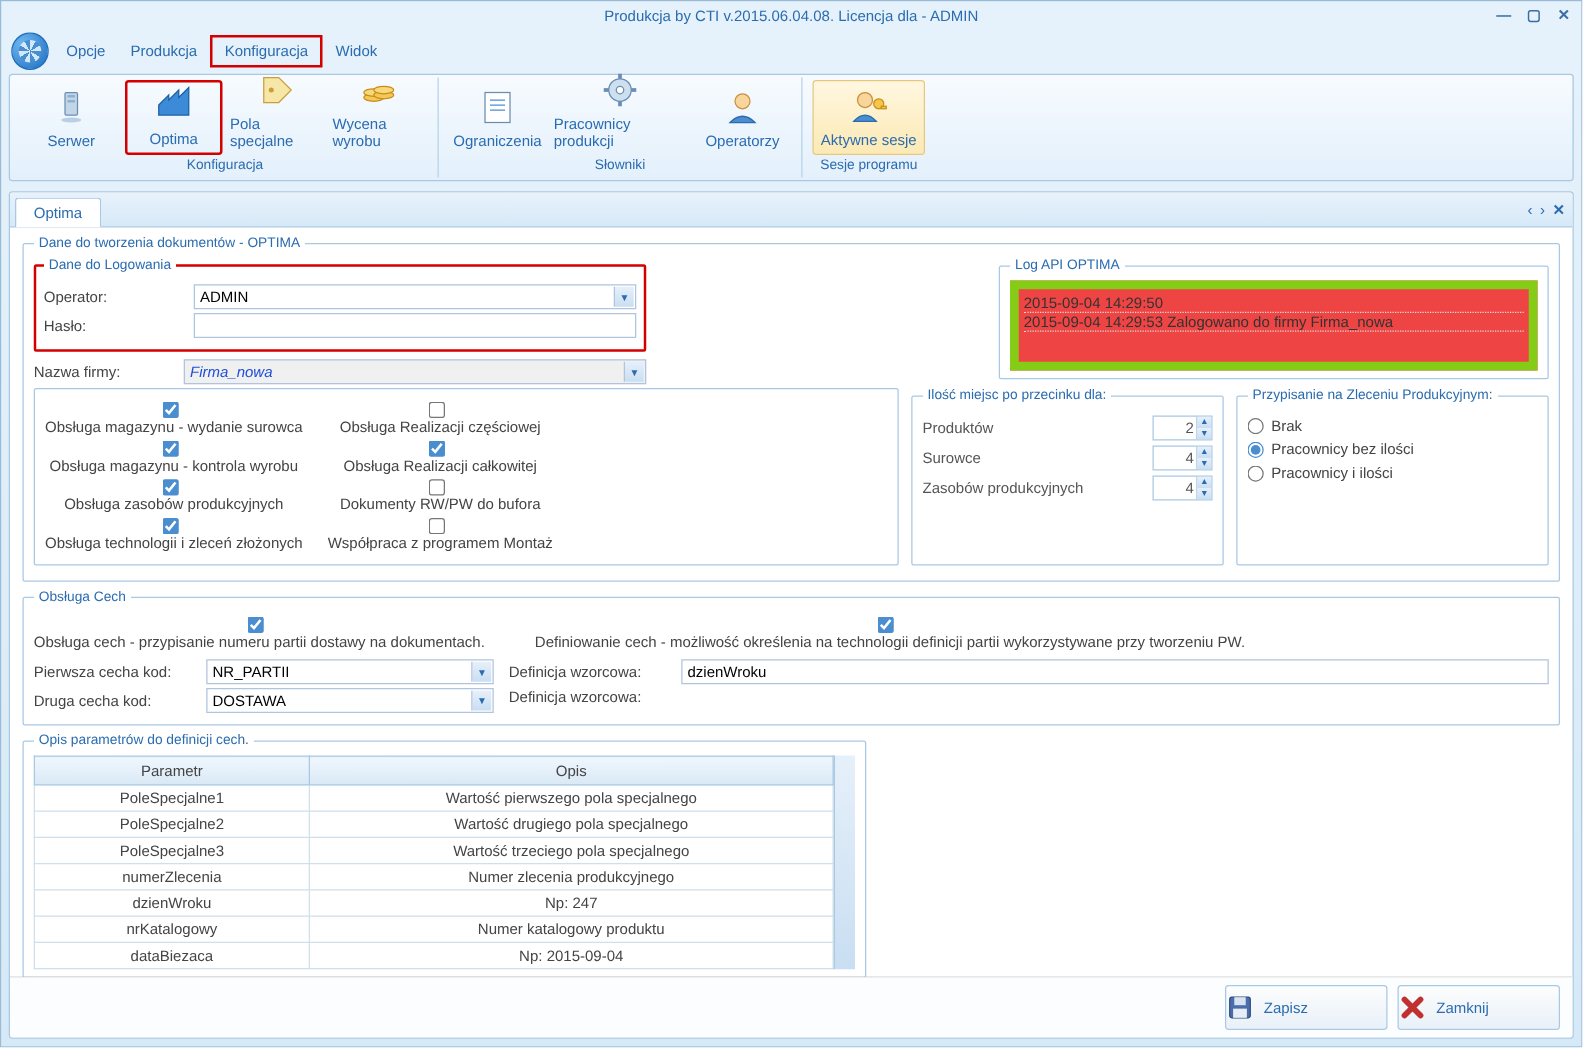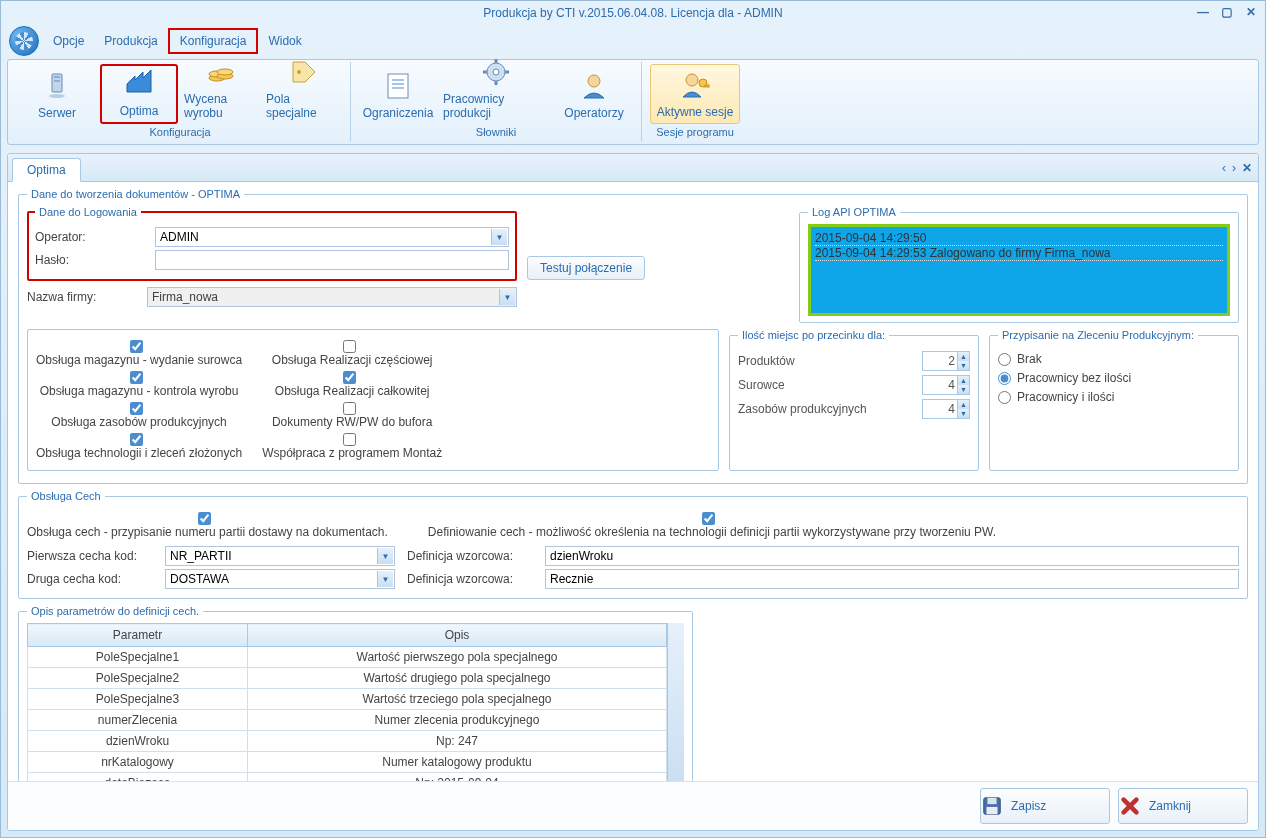--- a/index.html
+++ b/index.html
@@ -47,21 +47,21 @@
 .chk input { margin-right:6px; accent-color:#4a8ecf;}
 .spinner-row { display:flex; align-items:center; margin:4px 0;}
 .spinner-row label { flex:1;}
 .spinner { width:48px; height:20px; border:1px solid #a9c8e3; display:flex; align-items:center; background:#fff;}
 .spinner span { flex:1; text-align:right; padding-right:2px;}
 .spinner .ud { width:12px; display:flex; flex-direction:column; border-left:1px solid #a9c8e3;}
 .spinner .ud div { height:9px; font-size:7px; text-align:center; line-height:9px; color:#2b6cb0; background:linear-gradient(#e6f0fa,#c9def2);}
 .radio { display:flex; align-items:center; margin:5px 0; color:#444;}
 .radio input { margin-right:6px; accent-color:#4a8ecf;}
 .log-box { width:440px; }
-.log-box .content-log { border:3px solid #84cc16; background:#0ea5e9; height:92px; padding:4px; color:#333; font-size:11px; overflow:auto;}
+.log-box .content-log { border:7px solid #84cc16; background:#ef4444; height:72px; padding:4px; color:#333; font-size:11px; overflow:auto;}
 .log-box .content-log div { border-bottom:1px dotted #ddd;}
 .wide-row { display:flex; align-items:center; gap:8px; margin:3px 0;}
 .wide-row .lbl { width:130px; color:#444;}
 .wide-row .combo { width:230px; flex:none;}
 .wide-row .txt { flex:1;}
 .tbl { width:640px; border-collapse:collapse;}
 .tbl th { background:linear-gradient(#f0f7fd,#d9e9f6); border:1px solid #a9c8e3; padding:4px; color:#444; font-weight:normal;}
 .tbl td { border:1px solid #cfdfeb; padding:3px 6px; color:#444;text-align:center;}
 .scroll-stub { width:17px; background:linear-gradient(#e6f0fa,#c9def2); border-left:1px solid #a9c8e3;}
 .table-flex { display:flex;}
@@ -111,36 +111,36 @@
           <div class="icon">
             <svg viewBox="0 0 32 32" width="32" height="32">
                 <path d="M4 16 L12 8 L12 12 L20 4 L20 10 L28 2 L28 24 L4 24 Z" fill="#3b8bd8" stroke="#1d5fa3"></path>
               </svg>
           </div>
           <span>Optima</span>
         </div>
         <div class="ribbon-btn">
           <div class="icon">
             <svg viewBox="0 0 32 32" width="32" height="32">
+                <path d="M6 6 L18 6 L28 16 L18 26 L6 26 Z" fill="#f6e6a8" stroke="#c9a038"></path>
+                <circle cx="12" cy="16" r="2" fill="#c9a038"></circle>
+              </svg>
+          </div>
+          <span>Pola specjalne</span>
+        </div>
+        <div class="ribbon-btn">
+          <div class="icon">
+            <svg viewBox="0 0 32 32" width="32" height="32">
                 <ellipse cx="12" cy="22" rx="8" ry="3" fill="#f4c858" stroke="#c78f1a"></ellipse>
                 <ellipse cx="12" cy="18" rx="8" ry="3" fill="#f8d87a" stroke="#c78f1a"></ellipse>
                 <ellipse cx="20" cy="20" rx="8" ry="3" fill="#f4c858" stroke="#c78f1a"></ellipse>
                 <ellipse cx="20" cy="16" rx="8" ry="3" fill="#f8d87a" stroke="#c78f1a"></ellipse>
               </svg>
           </div>
           <span>Wycena wyrobu</span>
-        </div>
-        <div class="ribbon-btn">
-          <div class="icon">
-            <svg viewBox="0 0 32 32" width="32" height="32">
-                <path d="M6 6 L18 6 L28 16 L18 26 L6 26 Z" fill="#f6e6a8" stroke="#c9a038"></path>
-                <circle cx="12" cy="16" r="2" fill="#c9a038"></circle>
-              </svg>
-          </div>
-          <span>Pola specjalne</span>
         </div>
       </div>
       <div class="ribbon-group-label">Konfiguracja</div>
     </div>
 
     <div class="ribbon-group">
       <div class="ribbon-buttons">
         <div class="ribbon-btn">
           <div class="icon">
             <svg viewBox="0 0 32 32" width="32" height="32">
@@ -226,27 +226,24 @@
               <div class="row">
                 <label>Hasło:</label>
                 <div class="txt">
                   <input type="password" style="">
                 </div>
               </div>
             </fieldset>
             <div class="row">
               <label>Nazwa firmy:</label>
               <div class="combo disabled-combo">
-                <input type="text" style="color: #404040;" value="Firma_nowa">
+                <input type="text" style="color: #1d4ed8; font-style: italic;" value="Firma_nowa">
                 <div class="arrow">▼</div>
               </div>
             </div>
-          </div>
-          <div class="login-btn-area">
-            <button class="btn">Testuj połączenie</button>
           </div>
           <div style="flex:1"></div>
           <div class="log-box">
             <fieldset>
               <legend>Log API OPTIMA</legend>
               <div class="content-log">
                 <div>2015-09-04 14:29:50</div>
                 <div>2015-09-04 14:29:53 Zalogowano do firmy Firma_nowa</div>
               </div>
             </fieldset>
@@ -370,21 +367,20 @@
               <div class="combo"><input type="text" value="DOSTAWA" style=""><div class="arrow">▼</div></div>
             </div>
           </div>
           <div style="flex:1">
             <div class="wide-row">
               <div class="lbl">Definicja wzorcowa:</div>
               <div class="txt"><input type="text" value="dzienWroku" style=""></div>
             </div>
             <div class="wide-row">
               <div class="lbl">Definicja wzorcowa:</div>
-              <div class="txt"><input type="text" value="Recznie" style=""></div>
             </div>
           </div>
         </div>
       </fieldset>
 
       <fieldset style="width:598px">
         <legend>Opis parametrów do definicji cech.</legend>
         <div class="table-flex">
           <table class="tbl">
             <thead>

